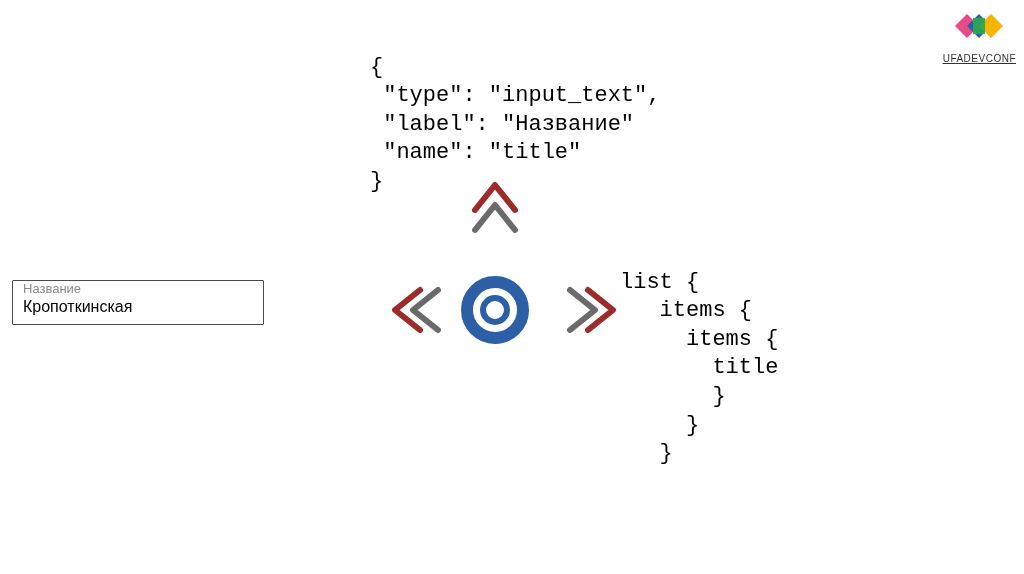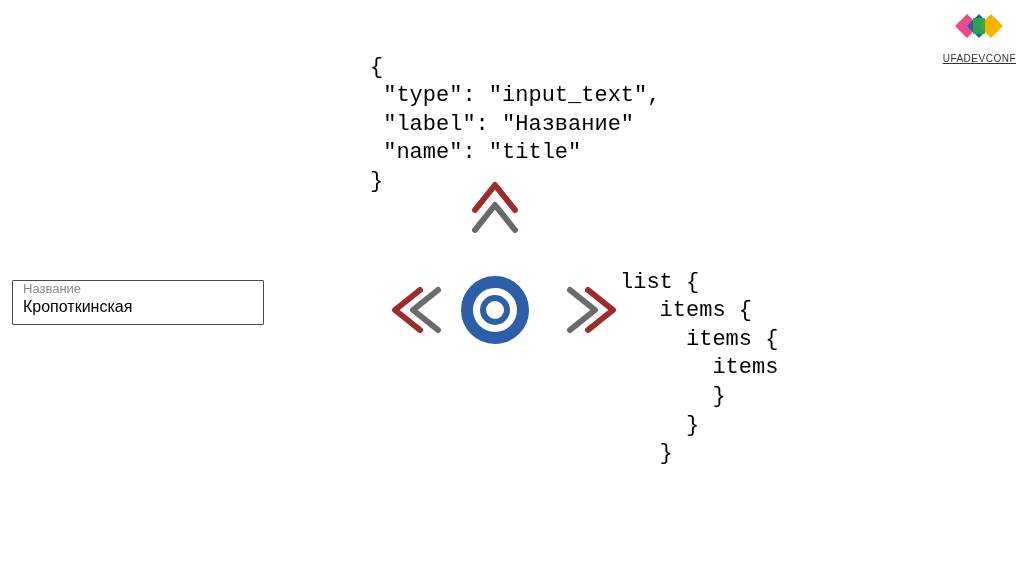--- a/index.html
+++ b/index.html
@@ -85,21 +85,21 @@
 <span> "type": "input_text",</span>
 <span> "label": "Название"</span>
 <span> "name": "title"</span>
 <span>}</span>
 </div>
 
 <div id="gql-block" class="code">
 <span>list {</span>
 <span>   items {</span>
 <span>     items {</span>
-<span>       items</span>
+<span>       title</span>
 <span>       }</span>
 <span>     }</span>
 <span>   }</span>
 </div>
 
 <div id="form-field">
   <div class="label">Название</div>
   <div class="value">Кропоткинская</div>
 </div>
 

